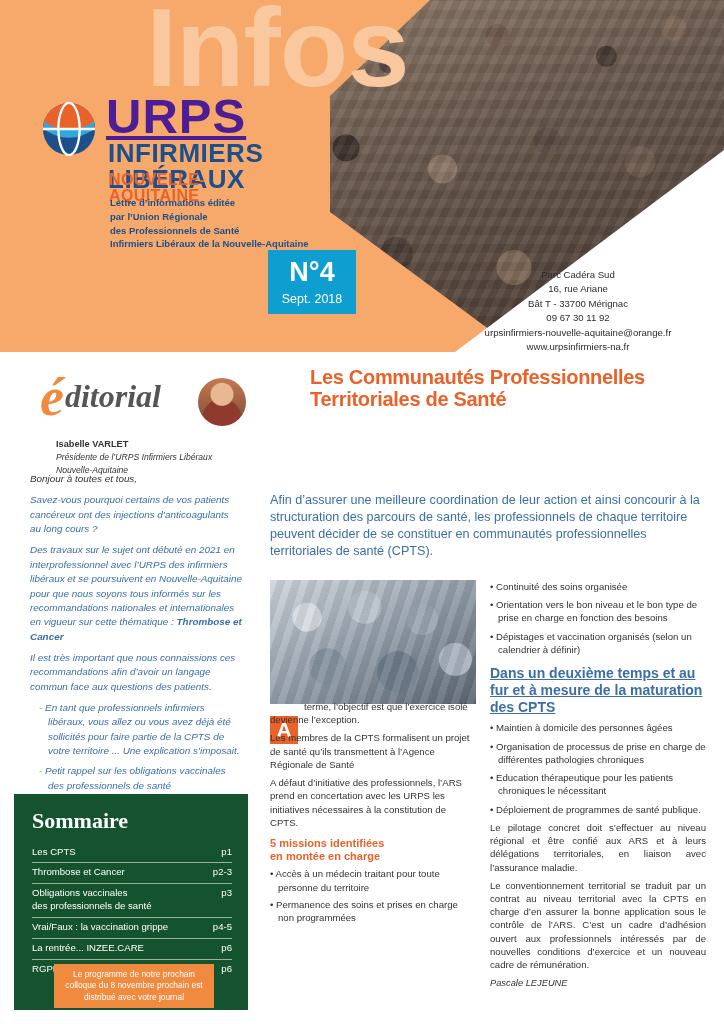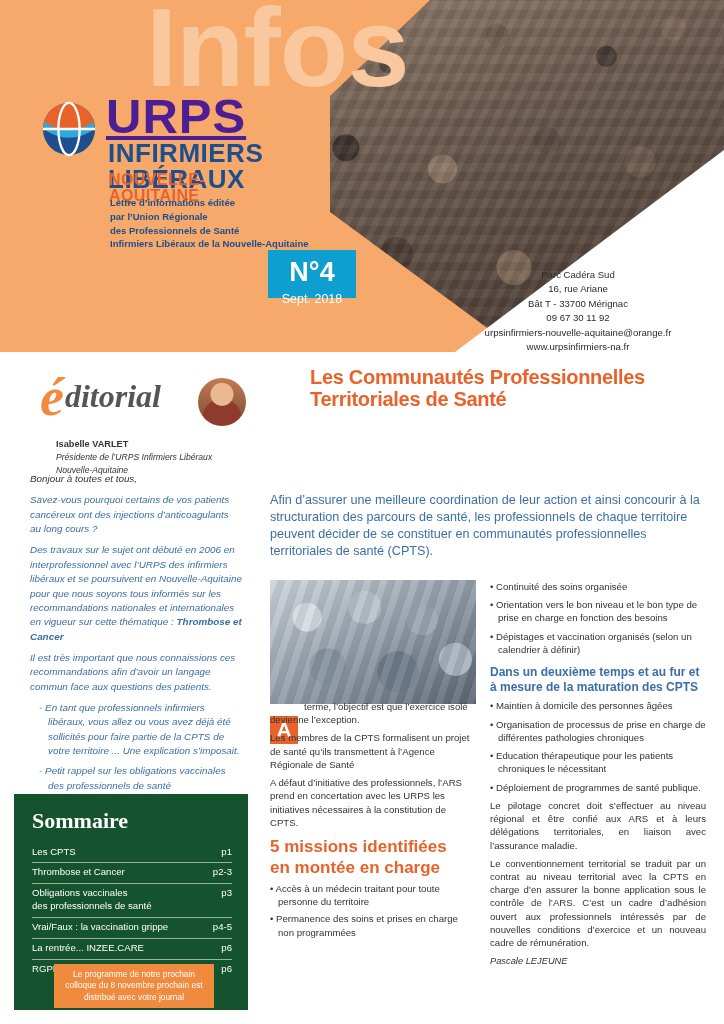--- a/index.html
+++ b/index.html
@@ -82,21 +82,21 @@
     position:absolute; left:69px; top:76px;
     font-size:16px; font-weight:bold; color:#e8622a; letter-spacing:.4px; line-height:1;
   }
   .logo-sub {
     position:absolute; left:70px; top:100px; width:260px;
     font-size:9.5px; color:#1c4f8c; line-height:1.45; font-weight:bold;
   }
 
   
   .num-box {
-    position:absolute; left:268px; top:250px; width:88px; height:48px;
+    position:absolute; left:268px; top:250px; width:88px; height:64px;
     background:#0e9fd0; color:#fff; text-align:center;
   }
   .num-box .n { font-size:27px; font-weight:bold; line-height:1; padding-top:9px; }
   .num-box .d { font-size:12.5px; line-height:1; padding-top:7px; }
 
   
   .contact {
     position:absolute; left:440px; top:268px; width:276px;
     text-align:center; font-size:9.6px; color:#2b2b2b; line-height:1.5;
   }
@@ -201,37 +201,38 @@
     background:#e8622a; color:#fff; font-size:21px; font-weight:bold;
     text-align:center; line-height:28px;
   }
   .col1 {
     position:absolute; left:8px; top:348px; width:206px;
     font-size:9.6px; line-height:1.38; color:#333;
   }
   .col1 p { margin:0 0 5px 0; }
   .col1 p.first { text-indent:34px; }
   .sub-orange {
-    color:#e8622a; font-size:17px; font-weight:bold; line-height:1.2;
+    color:#e8622a; font-size:11px; font-weight:bold; line-height:1.2;
     margin:8px 0 4px 0;
   }
   .bul {
     font-size:9.6px; line-height:1.38; color:#333;
     text-indent:-8px; padding-left:8px; margin:0 0 4px 0;
   }
   .bul:before{ content:"• "; }
 
   .col2 {
     position:absolute; left:228px; top:228px; width:216px;
     font-size:9.6px; line-height:1.38; color:#333;
   }
   .col2 .bul { margin-bottom:5px; }
   .sub-blue {
-    color:#3b6ea8; font-size:12px; font-weight:bold; line-height:1.22;
+    color:#3b6ea8; font-size:14px; font-weight:bold; line-height:1.22;
     margin:9px 0 5px 0;
+    text-decoration:underline;
   }
   .col2 p { margin:0 0 5px 0; text-align:justify; }
   .signature { text-align:left; font-style:italic; font-size:9.3px; margin-top:6px; color:#333; }
 </style>
 </head>
 <body>
 
 <div class="header">
   <div class="header-photo"></div>
   <div class="header-diag"></div>
@@ -279,21 +280,21 @@
 
   <div class="edito-name">
     <b>Isabelle VARLET</b><br>
     <span style="white-space:pre-line;">Présidente de l’URPS Infirmiers Libéraux
 Nouvelle-Aquitaine</span>
   </div>
 
   <div class="edito-body">
     <p class="lead">Bonjour à toutes et tous,</p>
     <p>Savez-vous pourquoi certains de vos patients cancéreux ont des injections d’anticoagulants au long cours ?</p>
-    <p><span>Des travaux sur le sujet ont débuté en 2006 en interprofessionnel avec l’URPS des infirmiers libéraux et se poursuivent en Nouvelle-Aquitaine pour que nous soyons tous informés sur les recommandations nationales et internationales en vigueur sur cette thématique :</span> <b>Thrombose et Cancer</b></p>
+    <p><span>Des travaux sur le sujet ont débuté en 2021 en interprofessionnel avec l’URPS des infirmiers libéraux et se poursuivent en Nouvelle-Aquitaine pour que nous soyons tous informés sur les recommandations nationales et internationales en vigueur sur cette thématique :</span> <b>Thrombose et Cancer</b></p>
     <p>Il est très important que nous connaissions ces recommandations afin d’avoir un langage commun face aux questions des patients.</p>
     <ul>
       <li>En tant que professionnels infirmiers libéraux, vous allez ou vous avez déjà été sollicités pour faire partie de la CPTS de votre territoire ... Une explication s’imposait.</li>
       <li>Petit rappel sur les obligations vaccinales des professionnels de santé</li>
       <li>Et enfin, vous trouverez dans ce 4ème numéro, l’état d’avancement de notre projet INZEE CARE auprès des établissements ... Les retours sont très encourageants.</li>
     </ul>
   </div>
 
   <div class="sommaire">
     <h3>Sommaire</h3>

